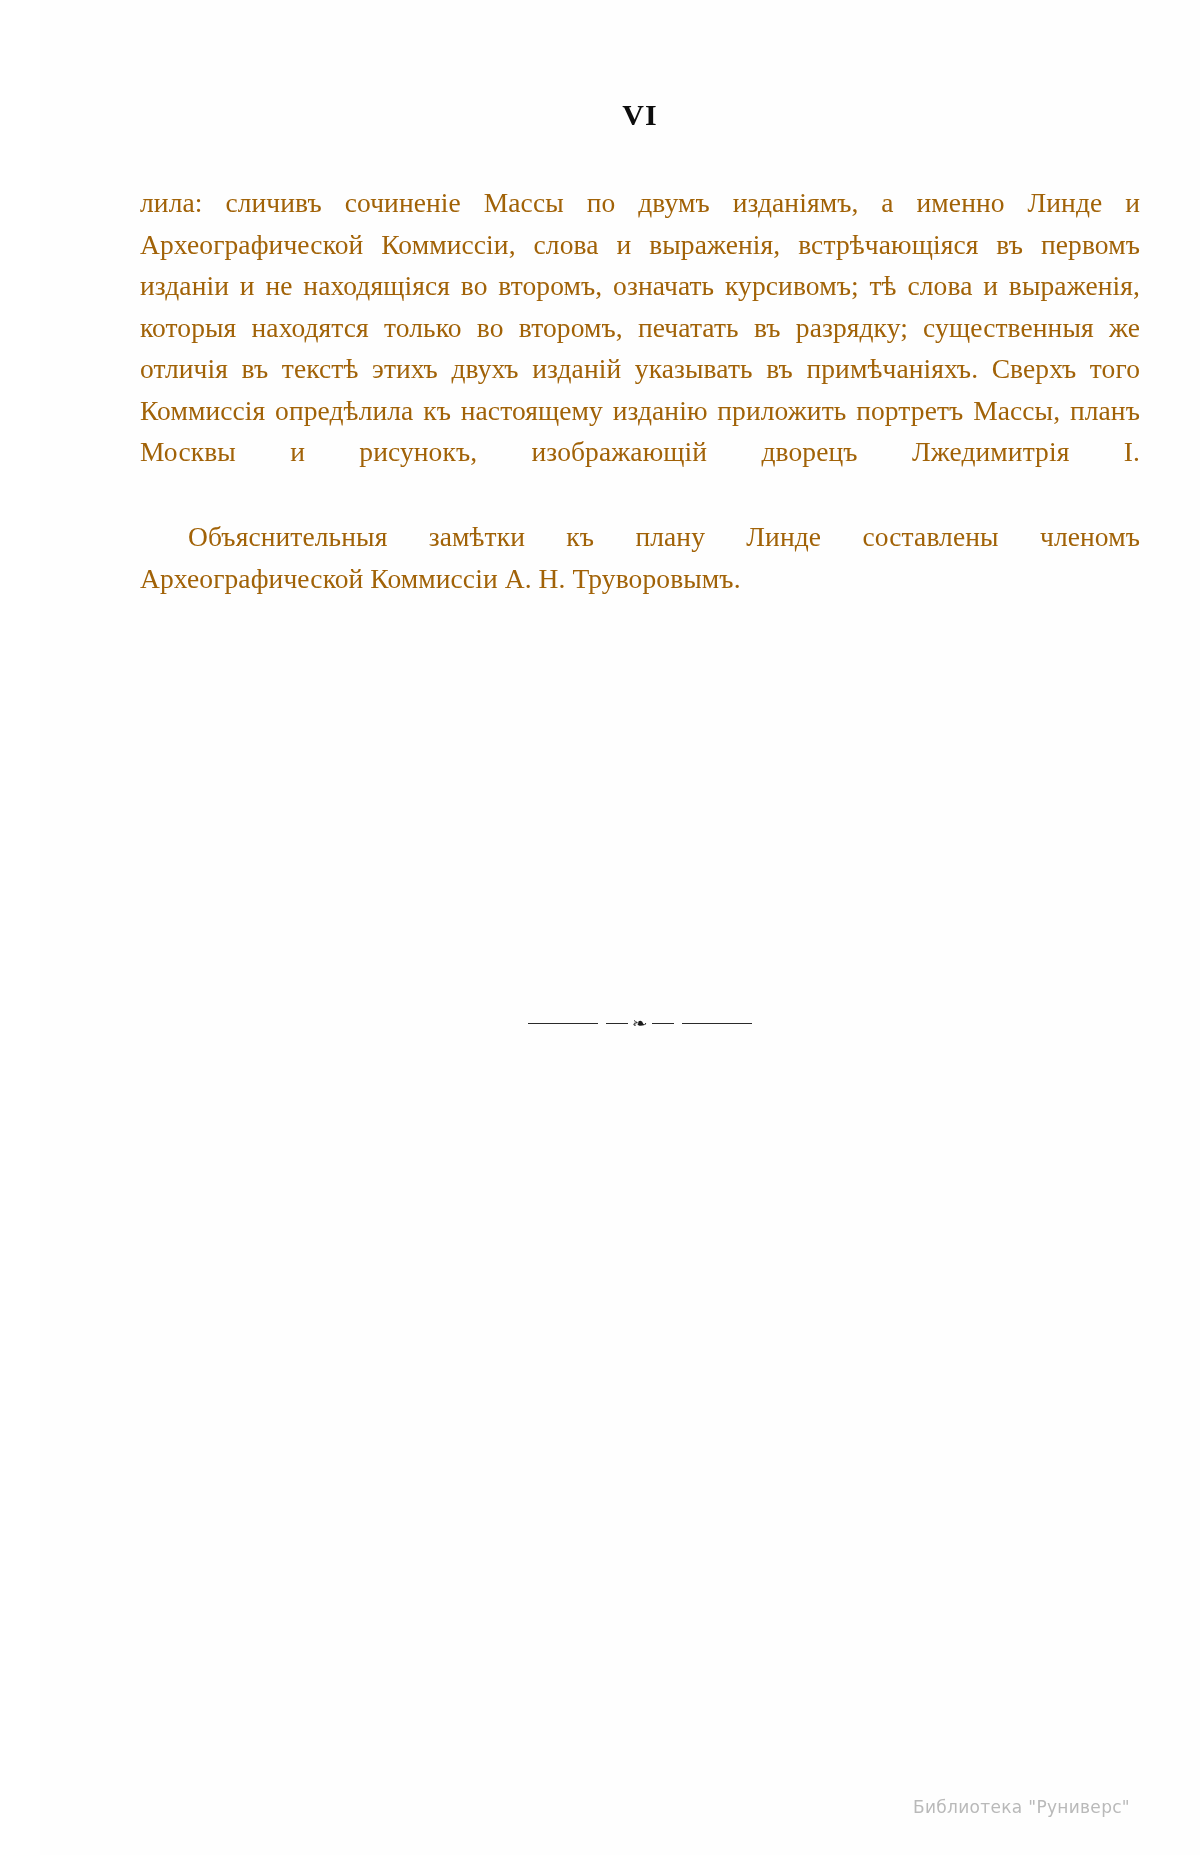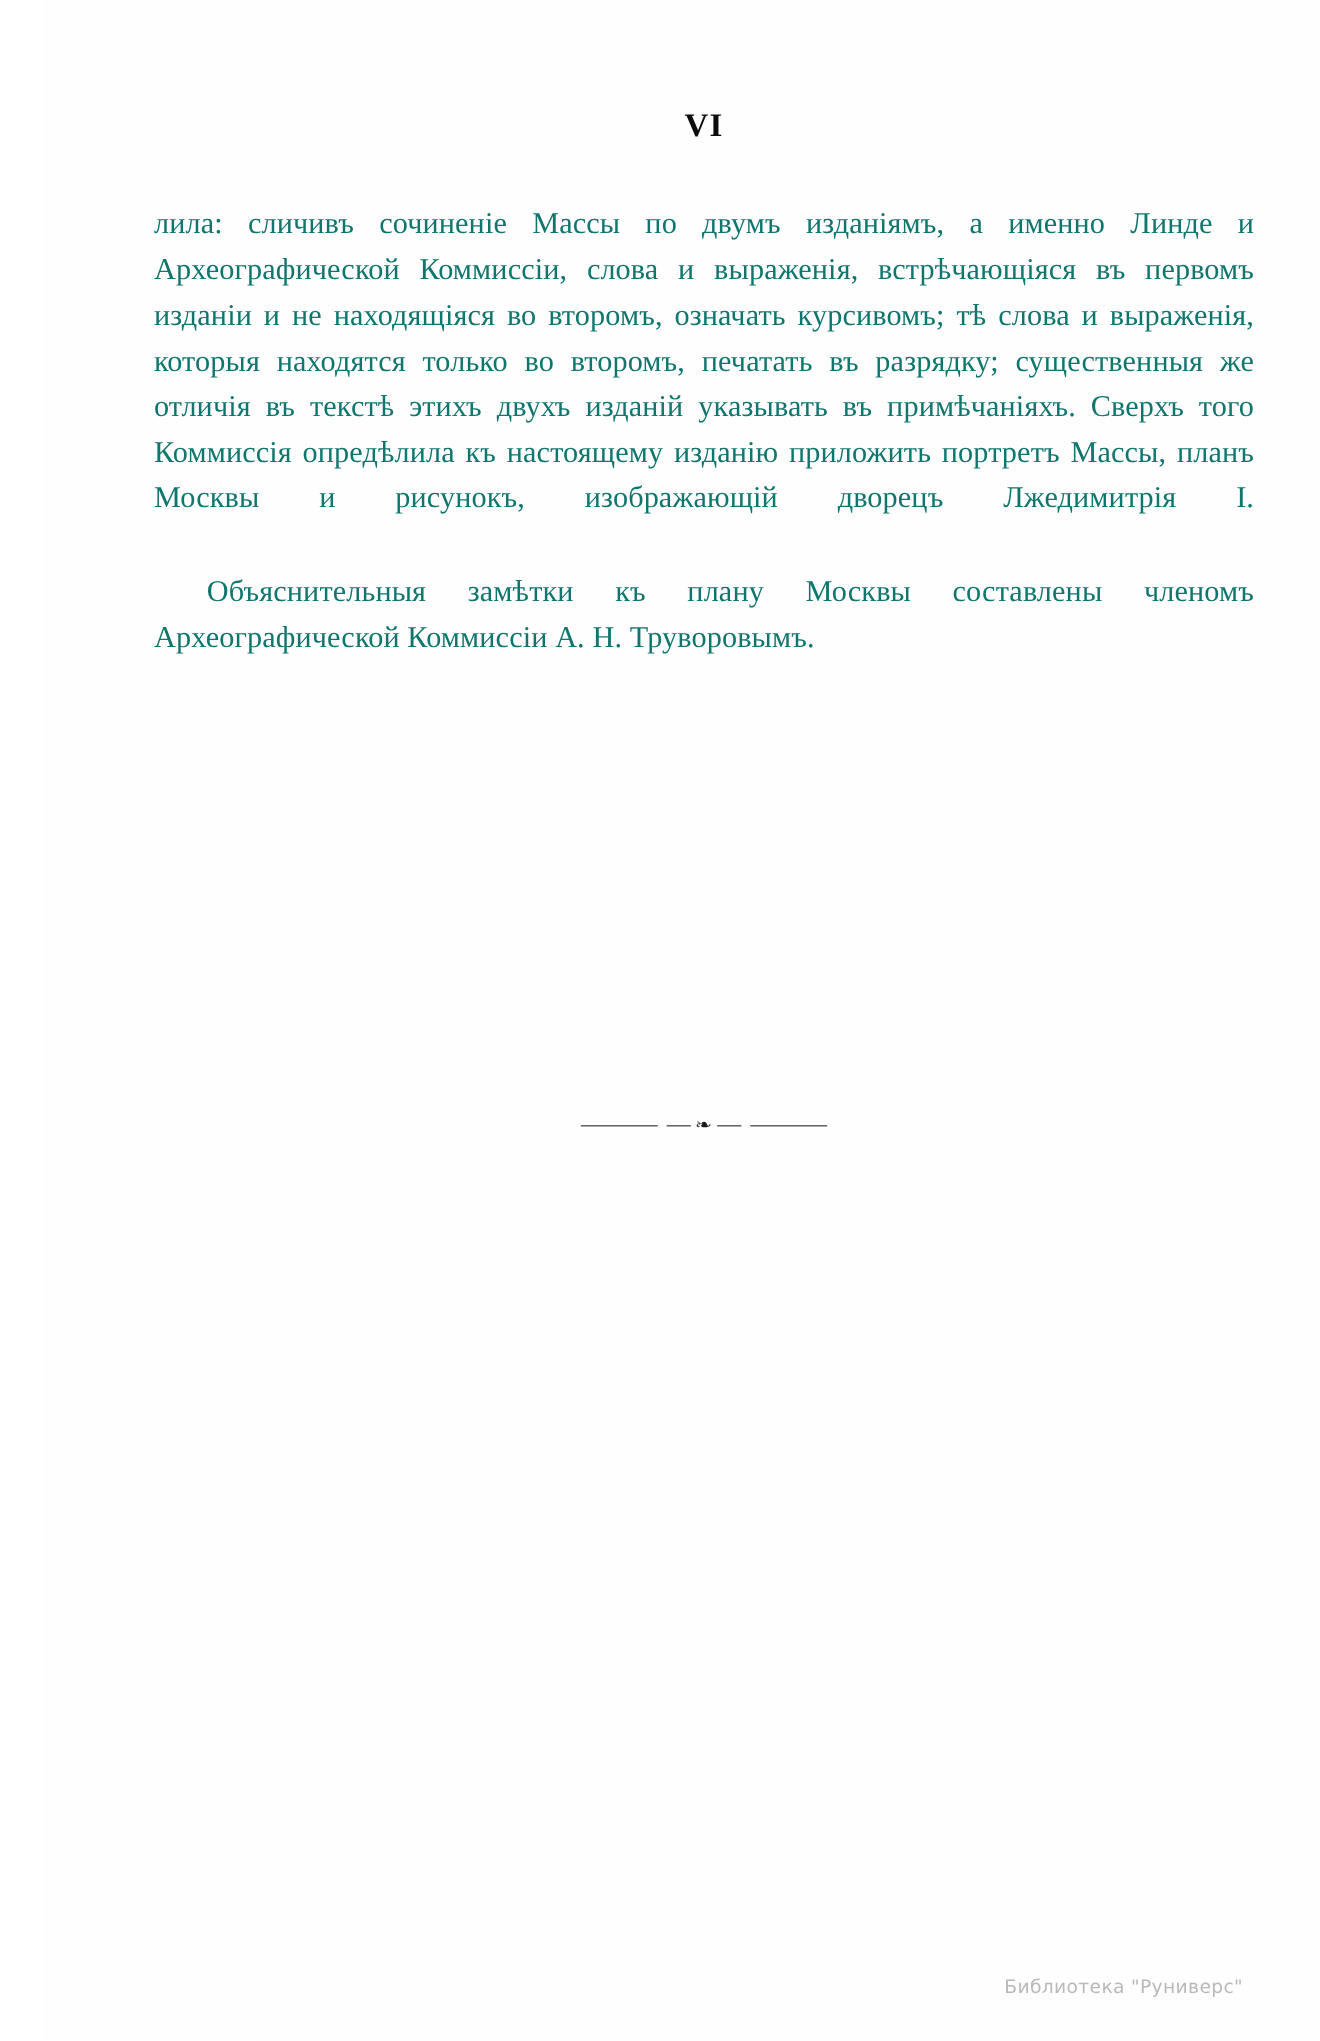--- a/index.html
+++ b/index.html
@@ -41,21 +41,21 @@
     left: 100px;
     top: 182px;
     width: 1000px;
   }
   .para {
     margin: 0 0 0 0;
     font-size: 27.5px;
     line-height: 41.5px;
     text-align: justify;
     text-justify: inter-word;
-    color: #0f766e;
+    color: #a16207;
     letter-spacing: 0.1px;
   }
   .para + .para {
     margin-top: 2px;
   }
   .para.indent {
     text-indent: 48px;
   }
   
   .para.full-just::after {
@@ -106,21 +106,21 @@
 </style>
 </head>
 <body>
 
 <div class="page">
 
   <div class="page-number">VI</div>
 
   <div class="text-block">
     <p class="para full-just">лила: сличивъ сочиненіе Массы по двумъ изданіямъ, а именно Линде и Археографической Коммиссіи, слова и выраженія, встрѣчающіяся въ первомъ изданіи и не находящіяся во второмъ, означать курсивомъ; тѣ слова и выраженія, которыя находятся только во второмъ, печатать въ разрядку; существенныя же отличія въ текстѣ этихъ двухъ изданій указывать въ примѣчаніяхъ. Сверхъ того Коммиссія опредѣлила къ настоящему изданію приложить портретъ Массы, планъ Москвы и рисунокъ, изображающій дворецъ Лжедимитрія I.</p>
-    <p class="para indent">Объяснительныя замѣтки къ плану Москвы составлены членомъ Археографической Коммиссіи А. Н. Труворовымъ.</p>
+    <p class="para indent">Объяснительныя замѣтки къ плану Линде составлены членомъ Археографической Коммиссіи А. Н. Труворовымъ.</p>
   </div>
 
   <div class="ornament">
     <span class="rule"></span><span class="rule short"></span><span class="glyph">❧</span><span class="rule short"></span><span class="rule"></span>
   </div>
 
   <div class="watermark">Библиотека "Руниверс"</div>
 
 </div>
 

